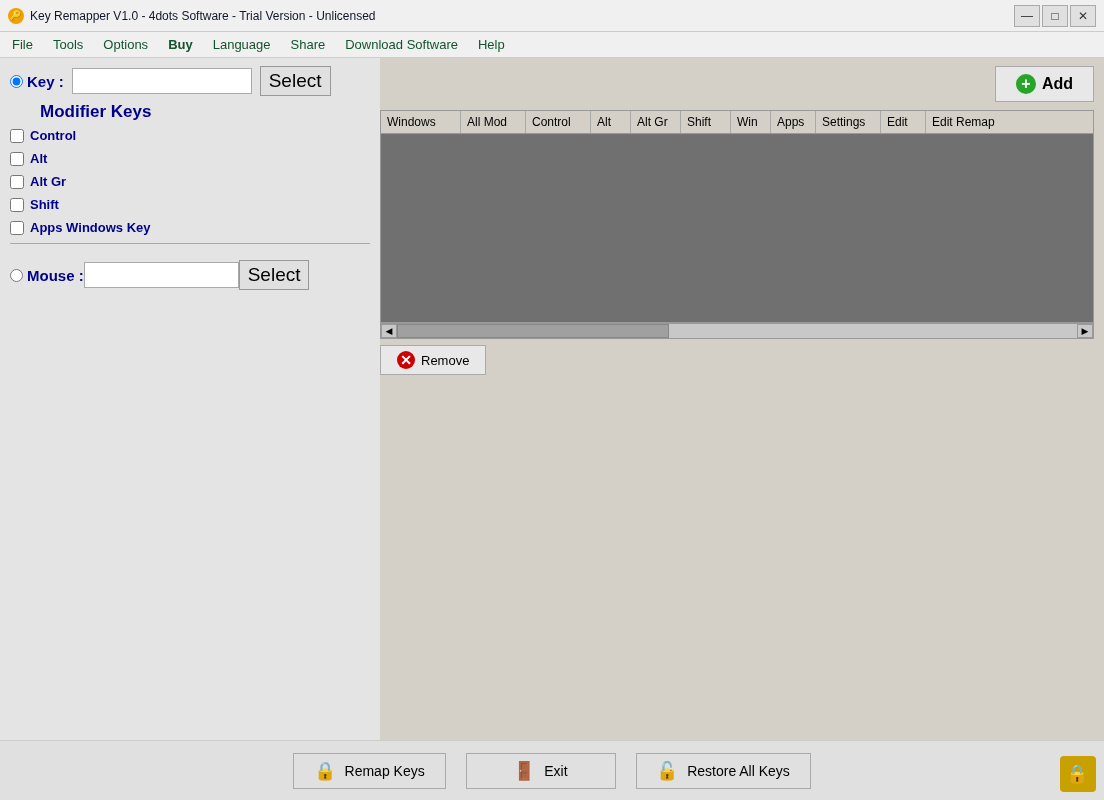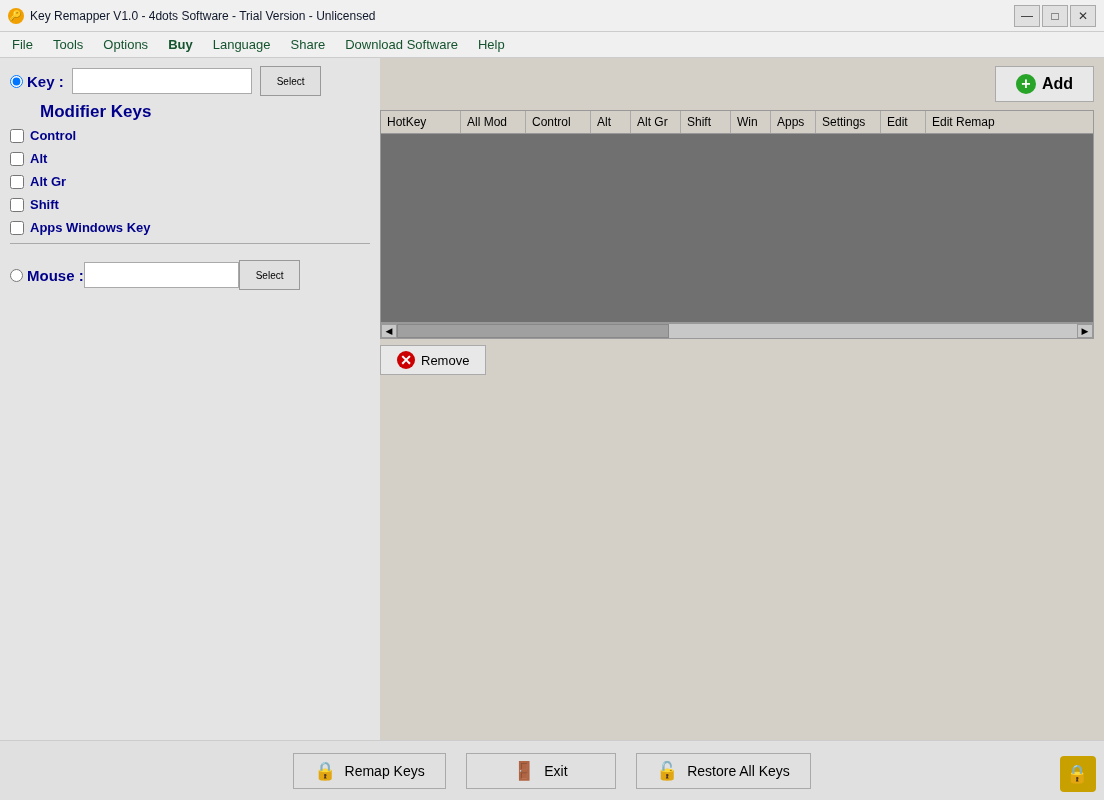--- a/index.html
+++ b/index.html
@@ -87,25 +87,25 @@
     }
     .key-input {
       width: 180px;
       height: 26px;
       border: 1px solid #aaa;
       background: white;
       padding: 2px 4px;
     }
     .select-btn {
       height: 30px;
-      padding: 0 16px;
+      padding: 0 8px;
       background: #e0e0e0;
       border: 1px solid #999;
       cursor: pointer;
-      font-size: 10px;
+      font-size: 19px;
       color: #000;
     }
     .modifier-keys-label {
       color: #00008b;
       font-weight: bold;
       font-size: 17px;
       margin-bottom: 6px;
       margin-top: 4px;
       padding-left: 30px;
     }
@@ -399,21 +399,21 @@
 
     <div class="right-top">
       <button class="add-btn">
         <div class="add-icon">+</div>
         <span>Add</span>
       </button>
     </div>
 
     <div class="table-container">
       <div class="table-header">
-        <div class="th" style="width:80px">HotKey</div>
+        <div class="th" style="width:80px">Windows</div>
         <div class="th" style="width:65px">All Mod</div>
         <div class="th" style="width:65px">Control</div>
         <div class="th" style="width:40px">Alt</div>
         <div class="th" style="width:50px">Alt Gr</div>
         <div class="th" style="width:50px">Shift</div>
         <div class="th" style="width:40px">Win</div>
         <div class="th" style="width:45px">Apps</div>
         <div class="th" style="width:65px">Settings</div>
         <div class="th" style="width:45px">Edit</div>
         <div class="th" style="width:75px">Edit Remap</div>

